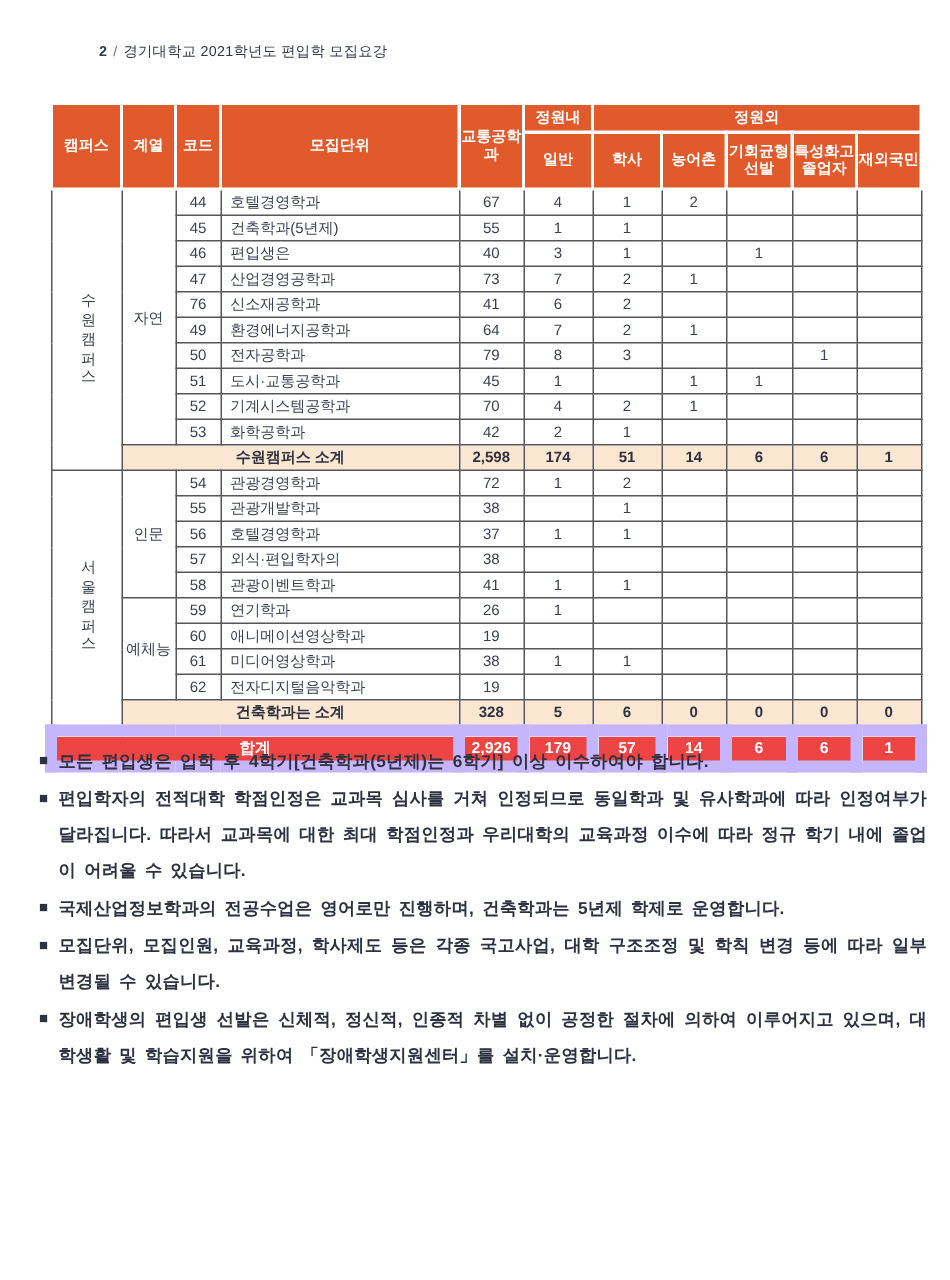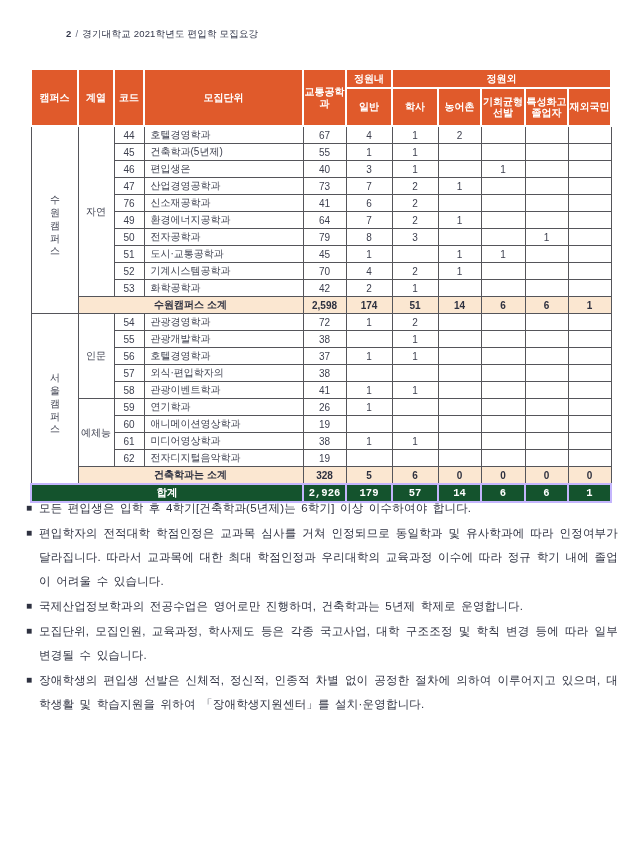--- a/index.html
+++ b/index.html
@@ -66,27 +66,26 @@
     font-size: 10px;
     color: #3c3f4e;
   }
   .admission-table tbody tr.subtotal td {
     background: #FBE7D1;
     font-weight: bold;
     color: #2e3140;
     height: 17px;
   }
   .admission-table tbody tr.total td {
-    background: #14532d;
+    background: #ef4444;
     color: #ffffff;
     font-weight: bold;
-    border: 2px solid #c4b5fd;
+    border: 8px solid #c4b5fd;
     height: 18px;
     font-size: 10.5px;
-    font-family: Liberation Mono, monospace;
   }
   .notes {
     position: absolute; top: 496px; left: 26px;
     width: 592px;
   }
   .note {
     display: flex;
     align-items: flex-start;
     margin-bottom: 1px;
   }
@@ -95,21 +94,21 @@
     font-size: 10px;
     line-height: 24px;
     color: #2e3140;
     margin-right: 7px;
   }
   .note .note-text {
     flex: 1 1 auto;
     font-size: 11.5px;
     line-height: 24px;
     color: #2e3140;
-    font-weight: 400;
+    font-weight: 700;
     text-align: justify;
     word-spacing: 2px;
     letter-spacing: 0.2px;
   }
 </style>
 </head>
 <body>
 
 <div class="page-header">
   <span class="pagenum">2</span><span class="sep">/</span><span>경기대학교 2021학년도 편입학 모집요강</span>

